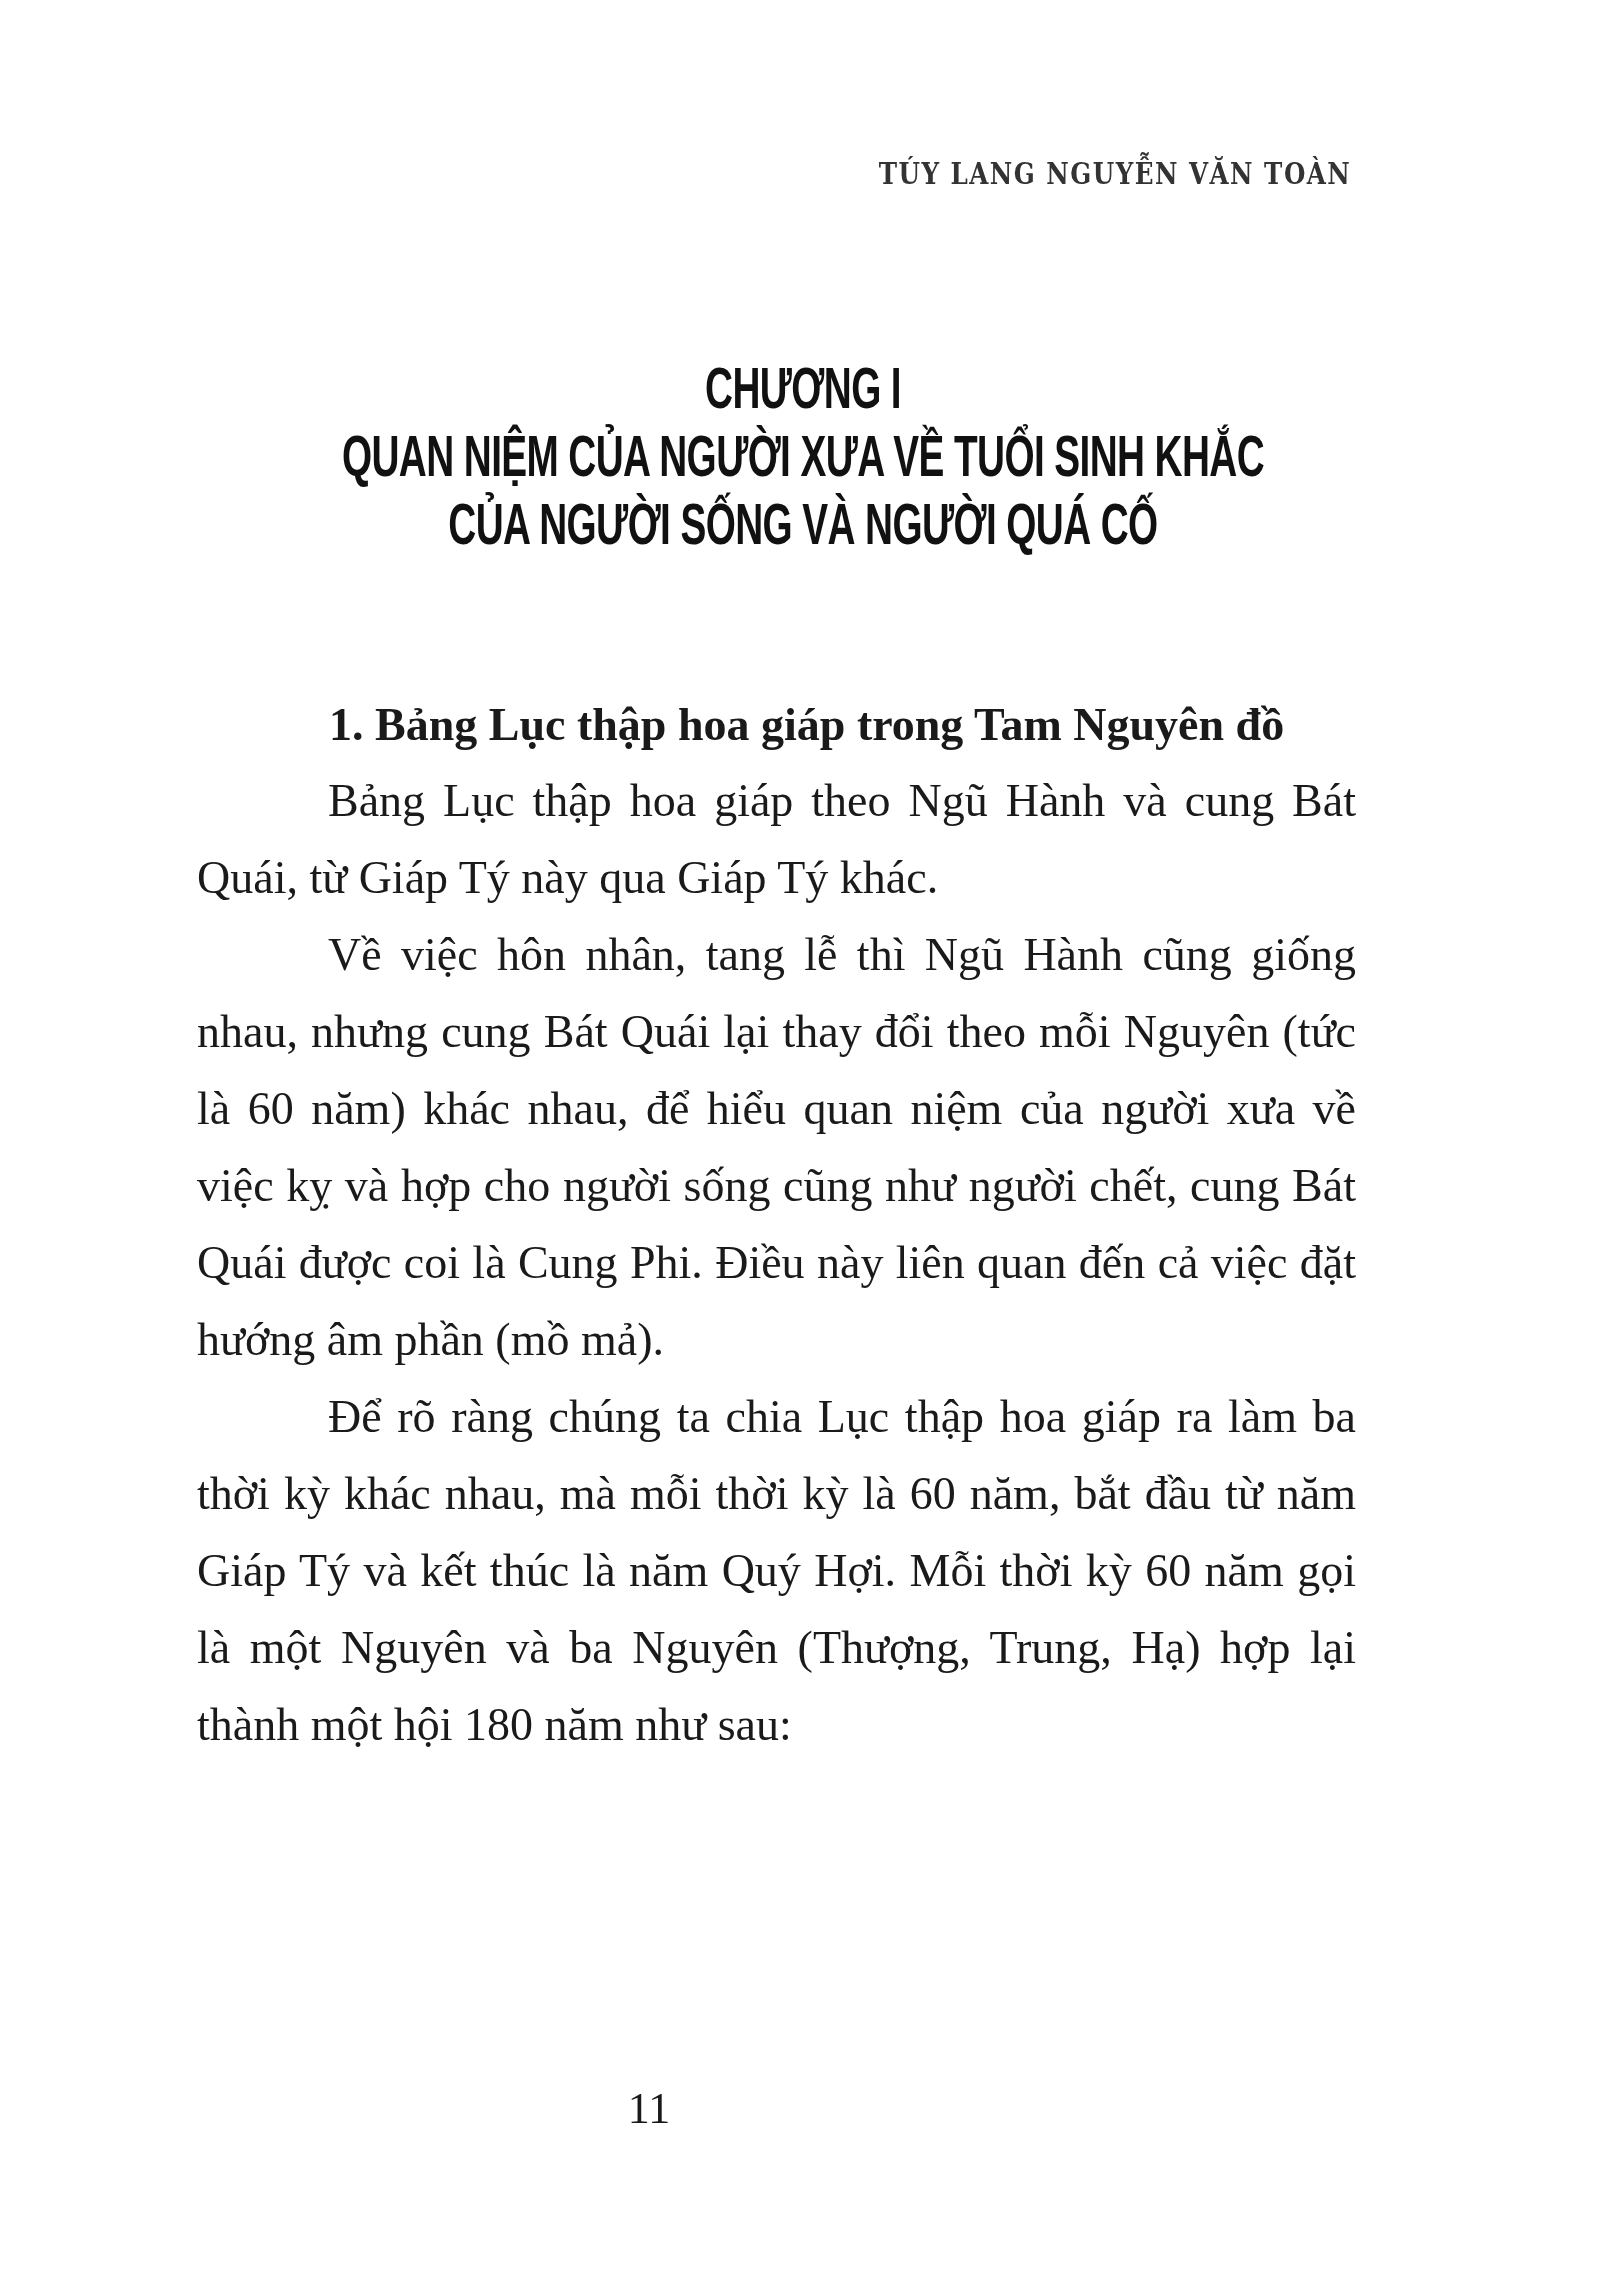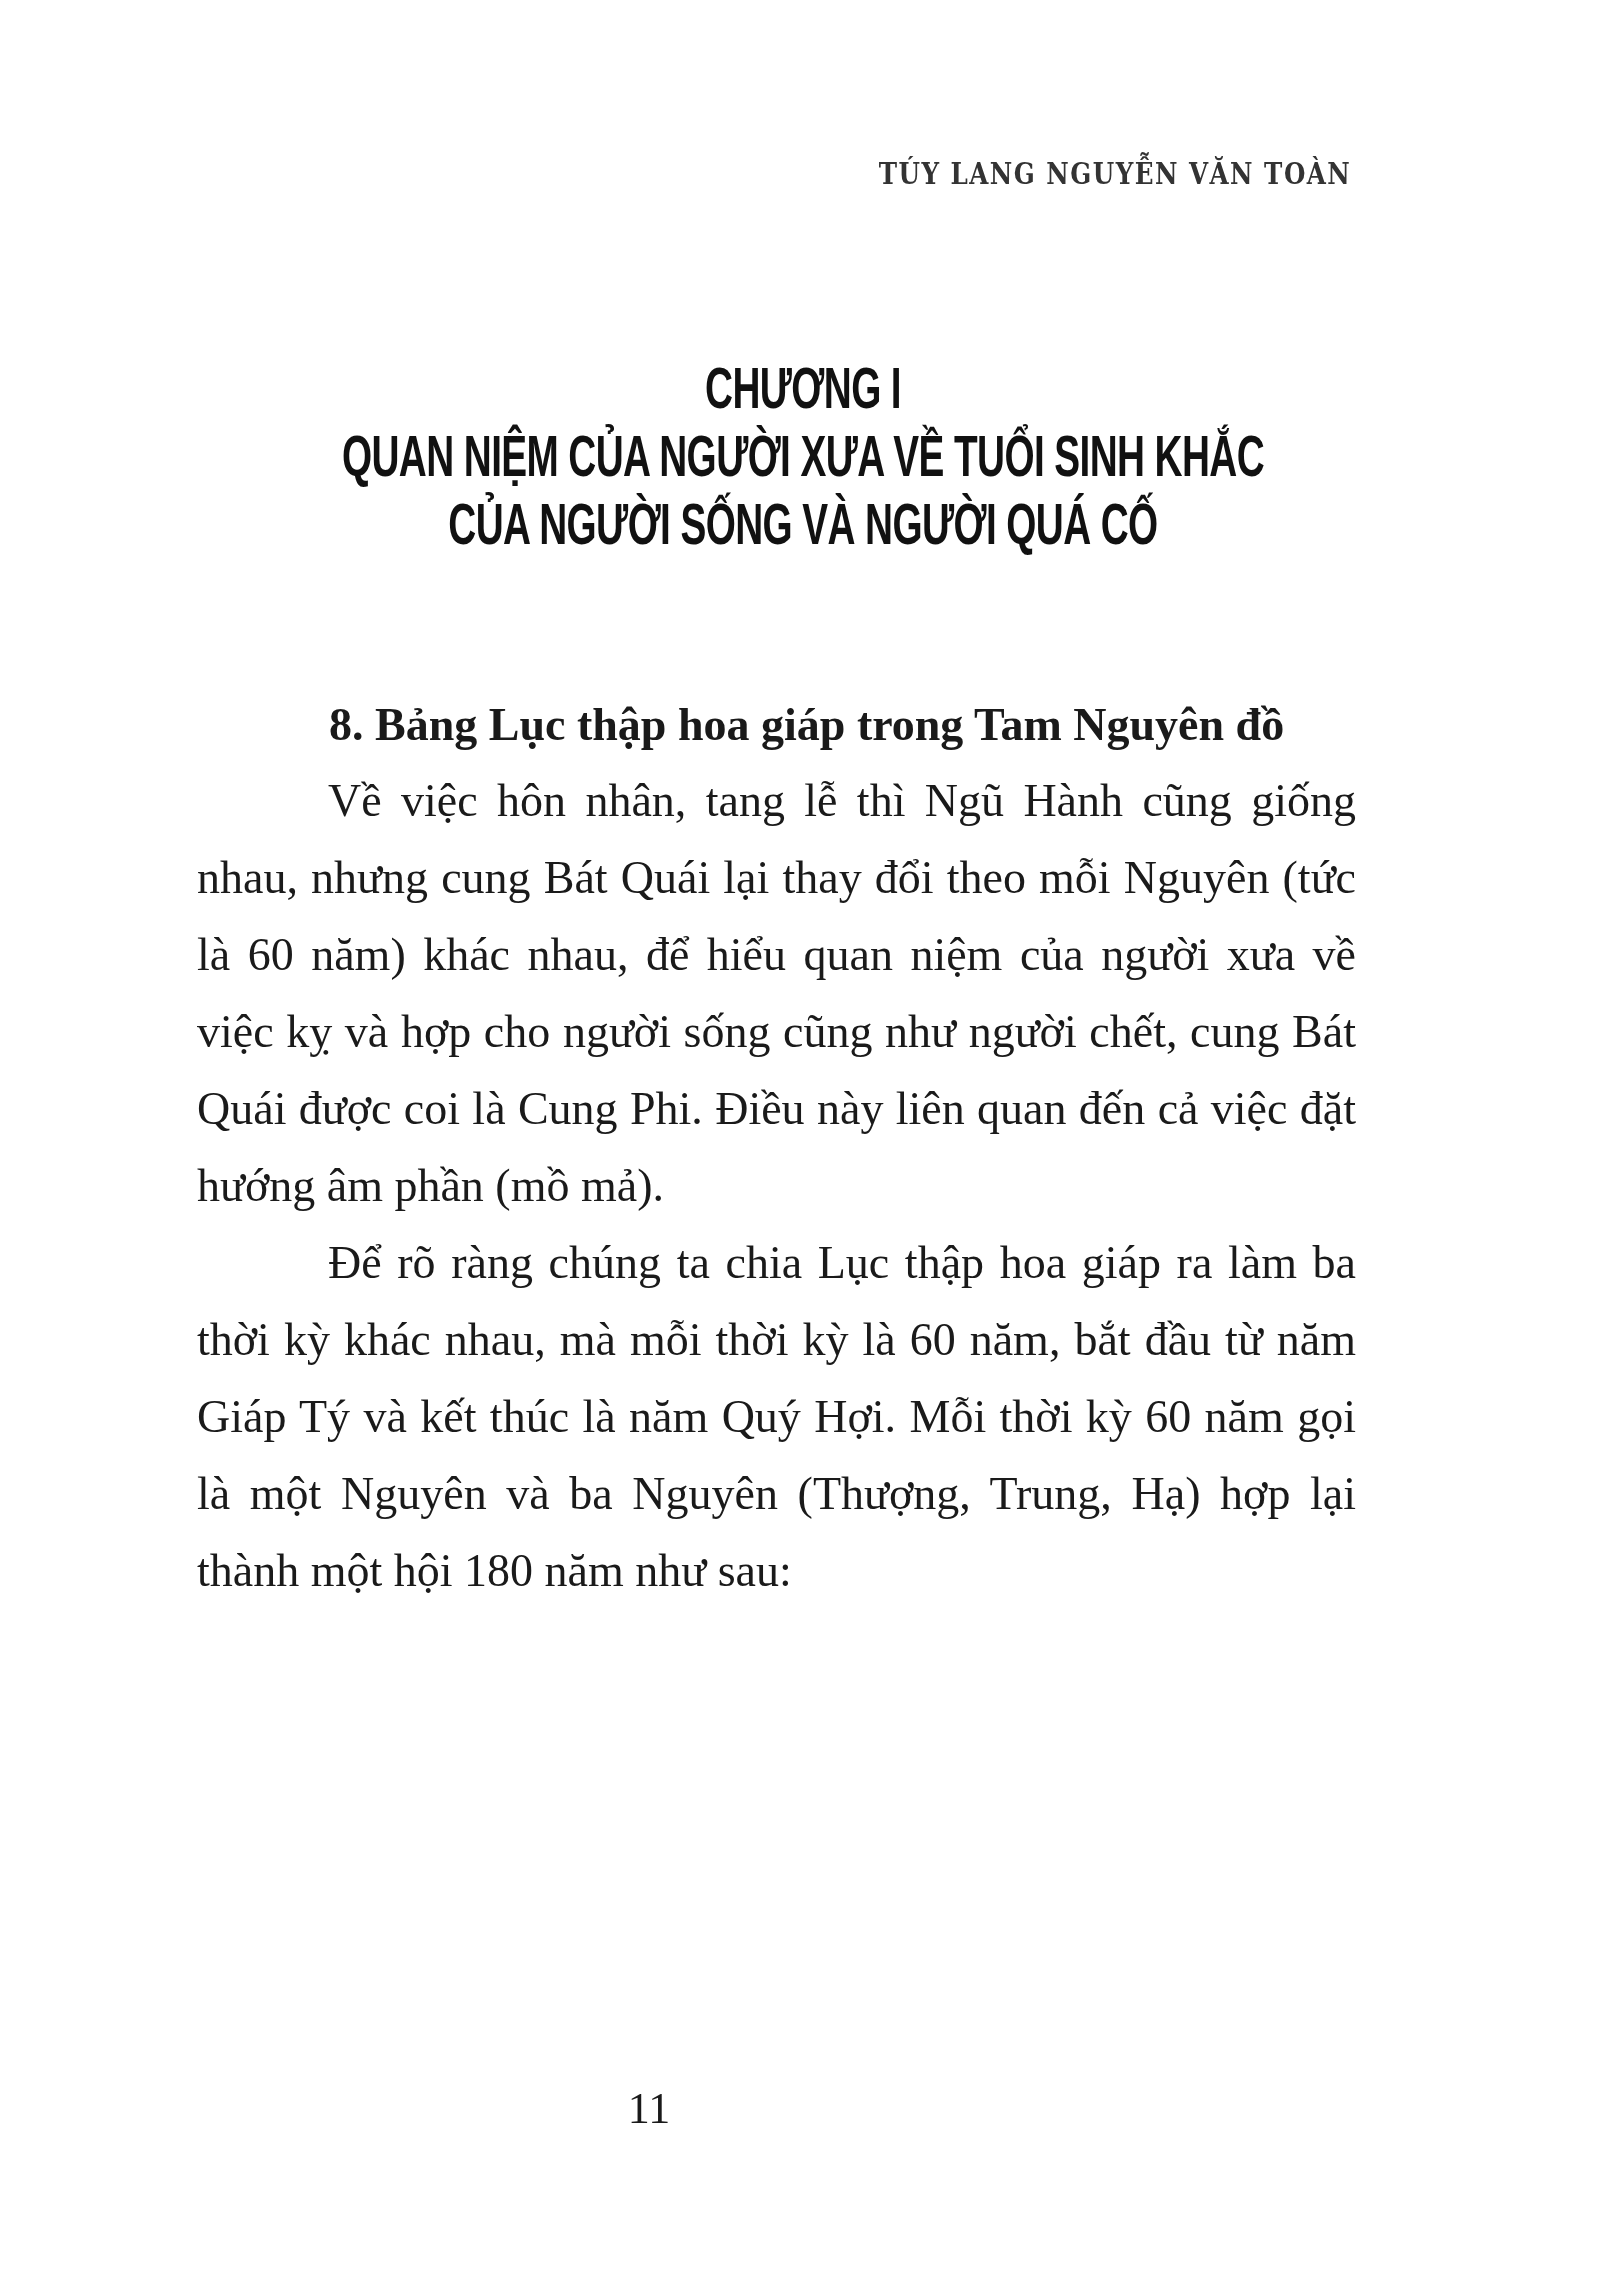--- a/index.html
+++ b/index.html
@@ -39,21 +39,22 @@
 <body>
 
 <div class="running-head">TÚY LANG NGUYỄN VĂN TOÀN</div>
 
 <div class="chapter">
   <span class="line">CHƯƠNG I</span>
   <span class="line">QUAN NIỆM CỦA NGƯỜI XƯA VỀ TUỔI SINH KHẮC</span>
   <span class="line">CỦA NGƯỜI SỐNG VÀ NGƯỜI QUÁ CỐ</span>
 </div>
 
-<div class="section-heading">8. Bảng Lục thập hoa giáp trong Tam Nguyên đồ</div>
+<div class="section-heading">1. Bảng Lục thập hoa giáp trong Tam Nguyên đồ</div>
 
 <div class="body-text">
+  <p>Bảng Lục thập hoa giáp theo Ngũ Hành và cung Bát Quái, từ Giáp Tý này qua Giáp Tý khác.</p>
   <p>Về việc hôn nhân, tang lễ thì Ngũ Hành cũng giống nhau, nhưng cung Bát Quái lại thay đổi theo mỗi Nguyên (tức là 60 năm) khác nhau, để hiểu quan niệm của người xưa về việc kỵ và hợp cho người sống cũng như người chết, cung Bát Quái được coi là Cung Phi. Điều này liên quan đến cả việc đặt hướng âm phần (mồ mả).</p>
   <p>Để rõ ràng chúng ta chia Lục thập hoa giáp ra làm ba thời kỳ khác nhau, mà mỗi thời kỳ là 60 năm, bắt đầu từ năm Giáp Tý và kết thúc là năm Quý Hợi. Mỗi thời kỳ 60 năm gọi là một Nguyên và ba Nguyên (Thượng, Trung, Hạ) hợp lại thành một hội 180 năm như sau:</p>
 </div>
 
 <div class="page-number">11</div>
 
 
 </body></html>

